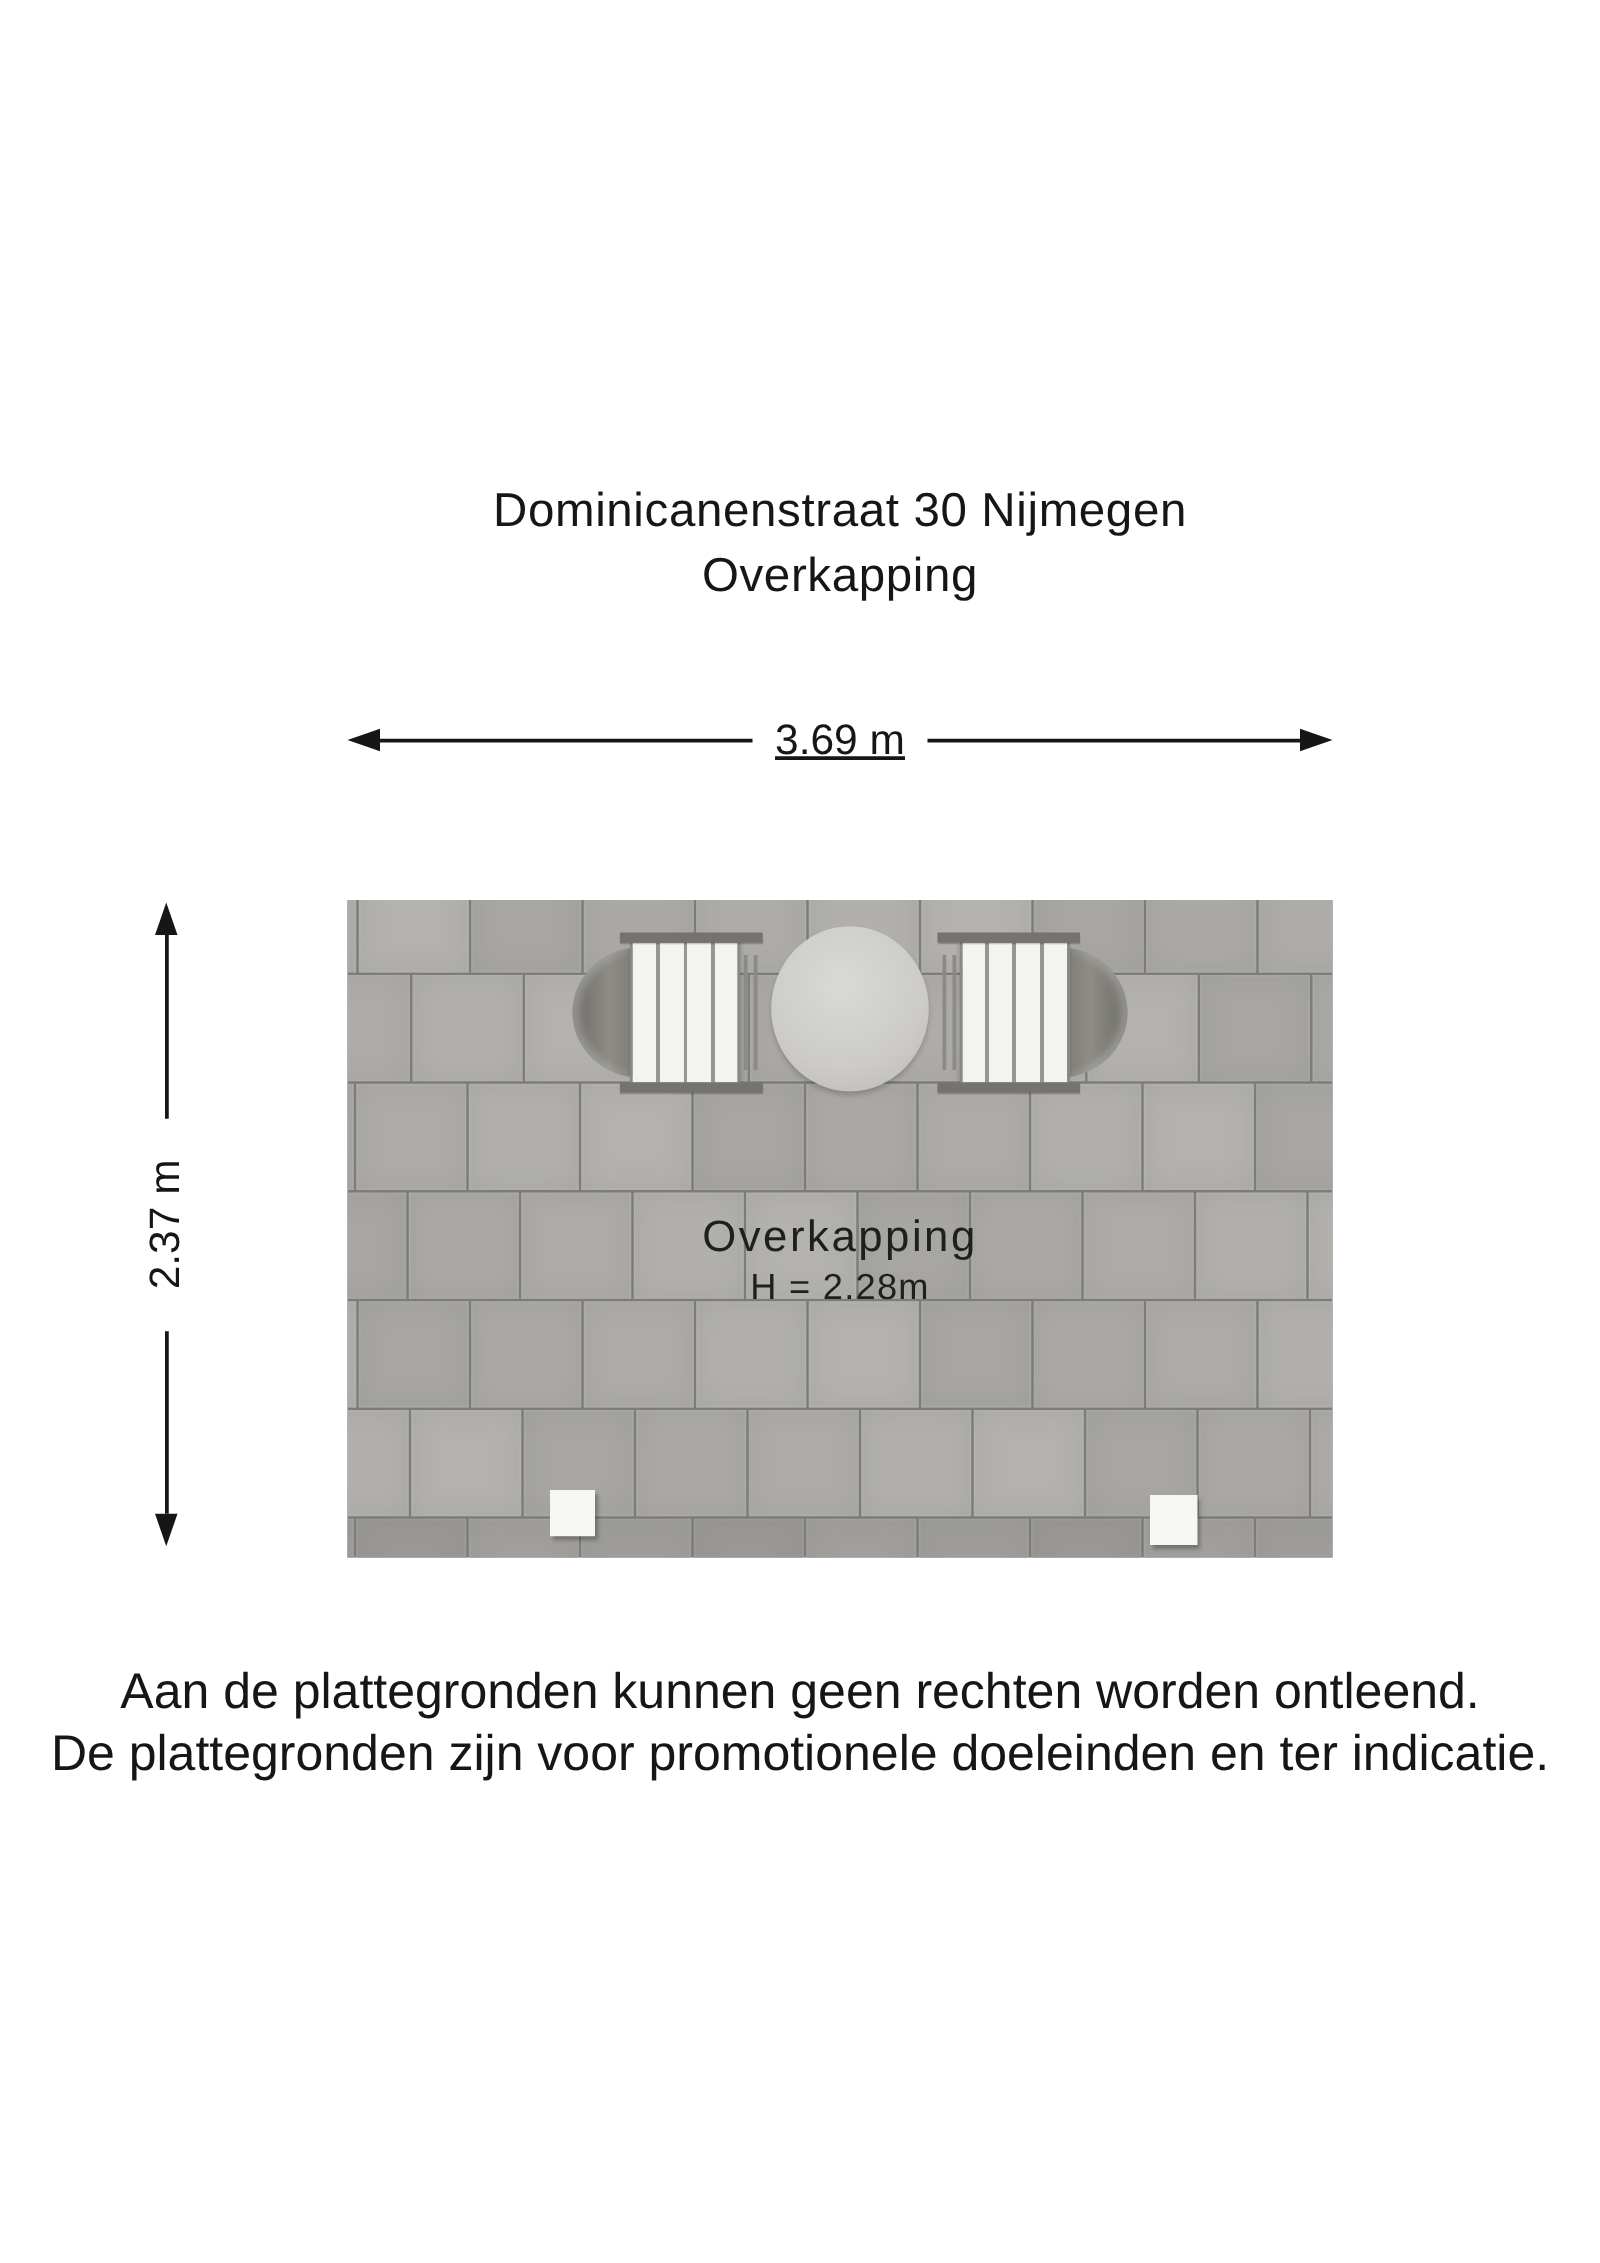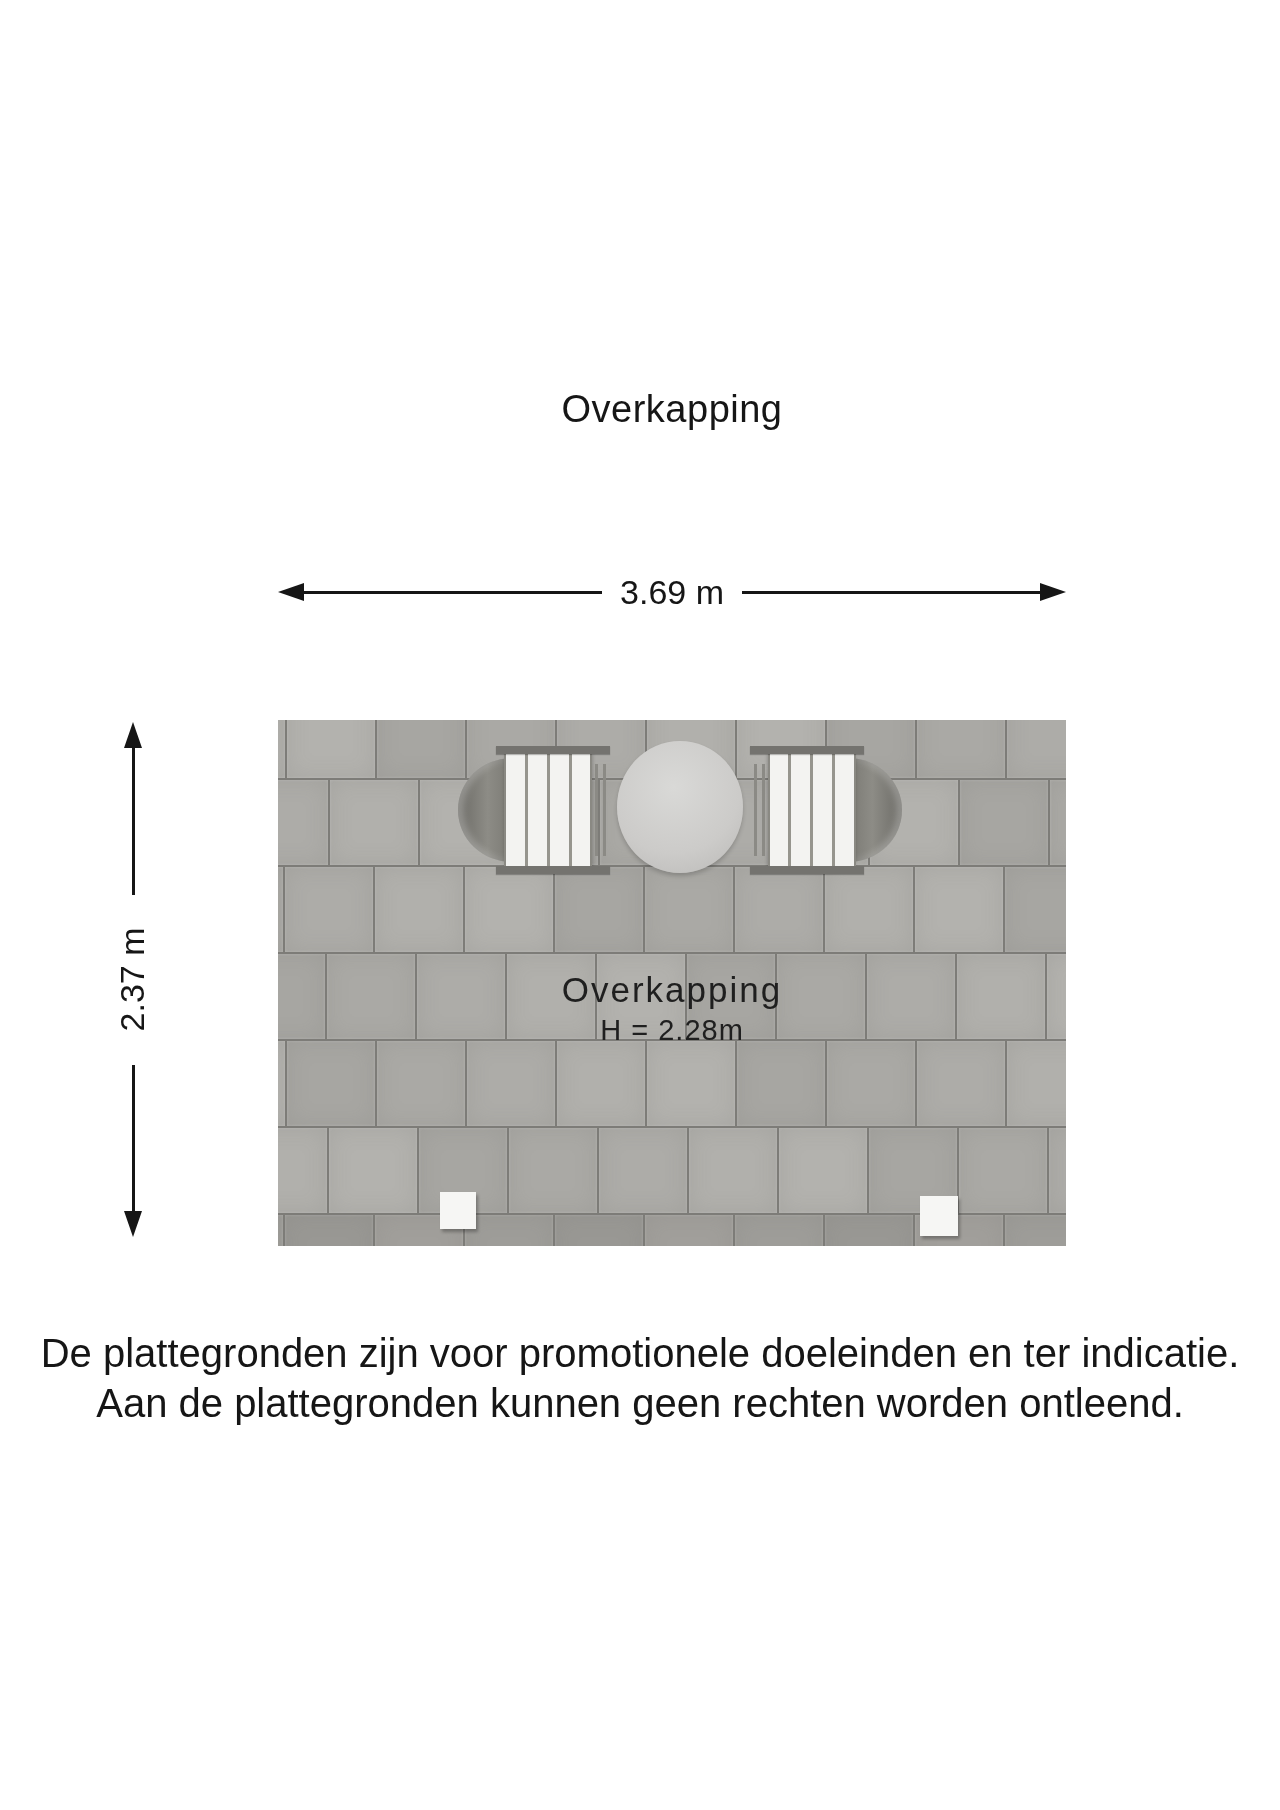--- a/index.html
+++ b/index.html
@@ -8,21 +8,21 @@
   .page { position:relative; width:1280px; height:1810px; background:var(--background,#fff); overflow:hidden; }
 
   
   .title { position:absolute; left:278px; top:383px; width:788px; text-align:center;
            font-size:38px; line-height:52px; letter-spacing:.5px; color:var(--text,#161616); }
 
   
   .hdim { position:absolute; left:278px; top:575px; width:788px; height:34px;
           display:flex; align-items:center; }
   .hdim .dline { flex:1 1 auto; height:3px; background:var(--text,#161616); }
-  .hdim .dlabel { padding:0 18px; font-size:34px; white-space:nowrap; }
+  .hdim .dlabel { padding:0 18px; font-size:34px; white-space:nowrap;text-decoration:underline; }
   .ah { width:0; height:0; flex:0 0 auto; }
   .ah.left  { border-top:9px solid transparent; border-bottom:9px solid transparent; border-right:26px solid var(--text,#161616); }
   .ah.right { border-top:9px solid transparent; border-bottom:9px solid transparent; border-left:26px solid var(--text,#161616); }
 
   
   .vdim { position:absolute; left:116px; top:722px; width:34px; height:515px;
           display:flex; flex-direction:column; align-items:center; }
   .vdim .dline { flex:1 1 auto; width:3px; background:var(--text,#161616); }
   .vdim .vlabel { flex:0 0 170px; display:flex; align-items:center; justify-content:center; width:34px; }
   .vdim .vlabel span { transform:rotate(-90deg); white-space:nowrap; font-size:34px; }
@@ -71,20 +71,21 @@
   
   .disclaimer { position:absolute; left:0; top:1328px; width:1280px; text-align:center;
                 font-size:40px; line-height:50px; color:var(--text,#161616); }
 </style>
 </head>
 <body>
 
 <div class="page">
 
   <header class="title">
+    <div>Dominicanenstraat 30 Nijmegen</div>
     <div>Overkapping</div>
   </header>
 
   <div class="hdim">
     <span class="ah left"></span>
     <span class="dline"></span>
     <span class="dlabel">3.69 m</span>
     <span class="dline"></span>
     <span class="ah right"></span>
   </div>
@@ -196,17 +197,17 @@
     <div class="plan-label">
       <div class="room">Overkapping</div>
       <div class="hnote">H = 2.28m</div>
     </div>
 
     <div class="post post-left"></div>
     <div class="post post-right"></div>
   </div>
 
   <footer class="disclaimer">
+    <div>Aan de plattegronden kunnen geen rechten worden ontleend.</div>
     <div>De plattegronden zijn voor promotionele doeleinden en ter indicatie.</div>
-    <div>Aan de plattegronden kunnen geen rechten worden ontleend.</div>
   </footer>
 
 </div>
 
 </body></html>

